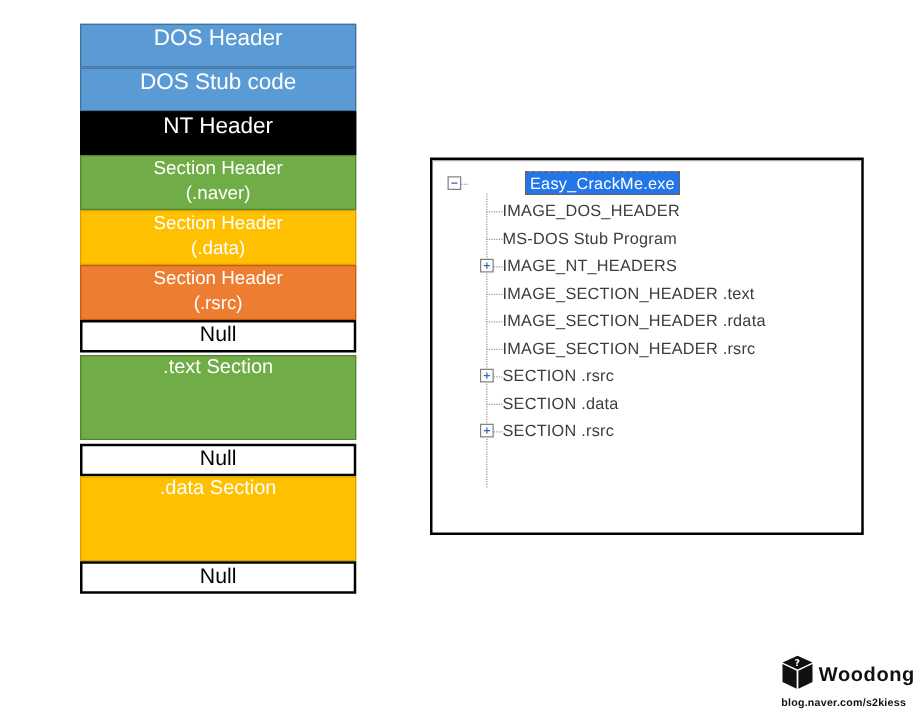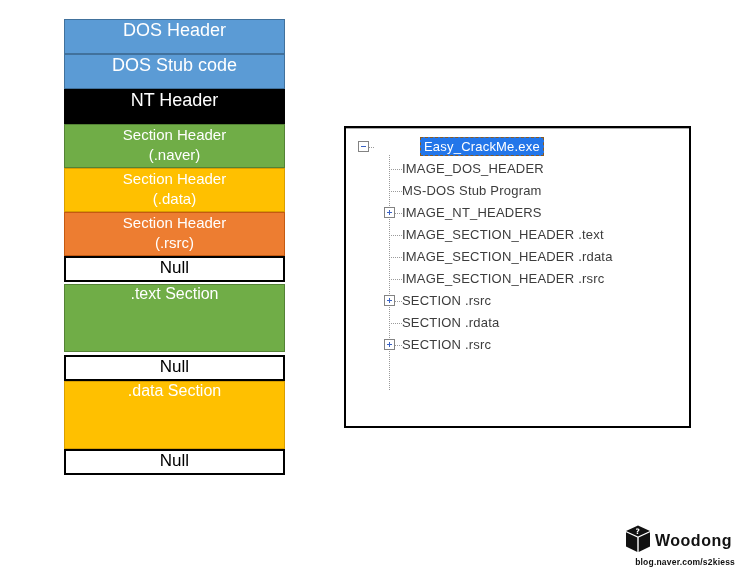--- a/index.html
+++ b/index.html
@@ -40,21 +40,21 @@
                     background:#3b63c4;}
   .tlbl{position:absolute;left:56px;top:3px;font-size:13px;color:#3c3c3c;
         letter-spacing:0.2px;white-space:pre;}
   .d0 .tlbl{left:28px;margin-left:47px;}
   .tlbl.sel{top:1px;left:27px;padding:1px 3px;border:1px dashed #8a5a20;}
 
   
   .logo{position:absolute;right:2px;bottom:4px;width:110px;color:#111;}
   .logo-top{display:flex;align-items:center;}
   .logo-title{font-size:16px;font-weight:bold;letter-spacing:0.5px;margin-left:4px;}
-  .logo-url{font-size:8.5px;font-weight:bold;letter-spacing:0.2px;text-align:right;
+  .logo-url{font-size:8.5px;font-weight:bold;letter-spacing:0.2px;text-align:left;
             margin-top:0px;}
 </style>
 </head>
 <body>
 
 <div class="canvas">
 
   <div class="stack" id="stack">
       <div class="block k-hdr" style="background: rgb(91, 155, 213); color: rgb(255, 255, 255); border-color: rgb(65, 113, 156);">
         <div>DOS Header</div>
@@ -117,21 +117,21 @@
           <span class="tlbl">IMAGE_SECTION_HEADER .rdata</span>
         </div>
         <div class="trow d1">
           <span class="tlbl">IMAGE_SECTION_HEADER .rsrc</span>
         </div>
         <div class="trow d1">
           <span class="ebox plus"></span>
           <span class="tlbl">SECTION .rsrc</span>
         </div>
         <div class="trow d1">
-          <span class="tlbl">SECTION .rdata</span>
+          <span class="tlbl">SECTION .data</span>
         </div>
         <div class="trow d1">
           <span class="ebox plus"></span>
           <span class="tlbl">SECTION .rsrc</span>
         </div>
       </div>
   </div>
 
   <div class="logo">
     <div class="logo-top">

